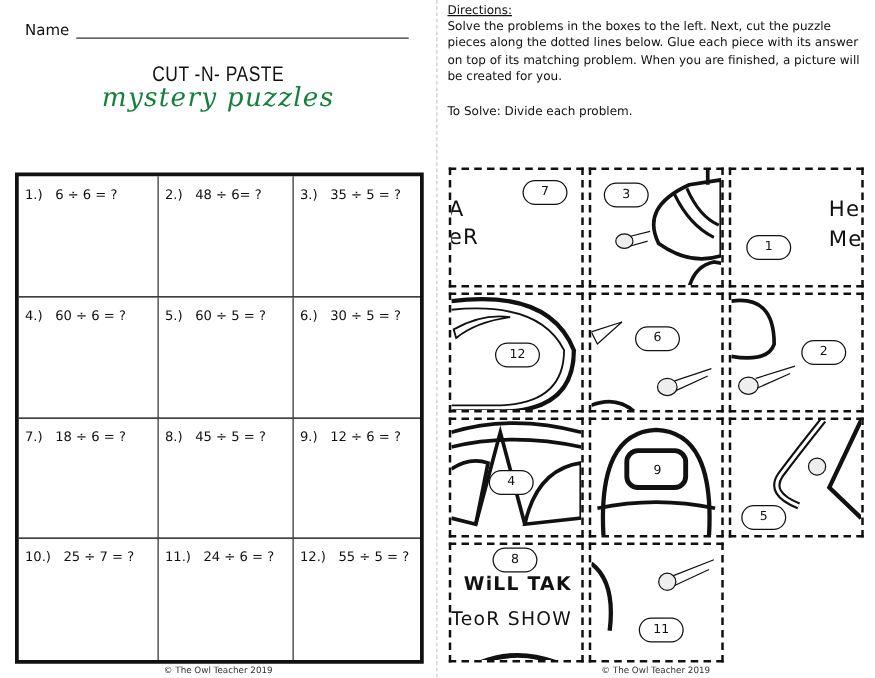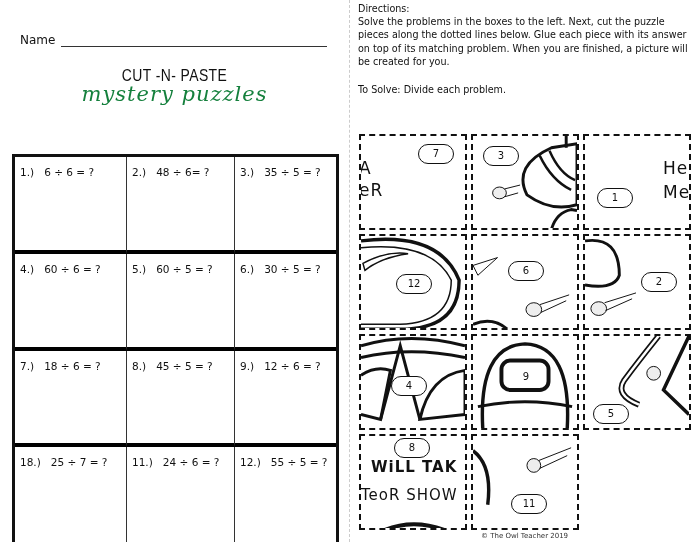--- a/index.html
+++ b/index.html
@@ -1,40 +1,40 @@
 <!DOCTYPE html>
 <html><head>
 <meta charset="utf-8">
 <style>
   * { box-sizing: border-box; margin: 0; padding: 0; }
   html, body { width: 700px; height: 542px; background: #fff; overflow: hidden; }
   body { position: relative; font-family: "DejaVu Sans", sans-serif; color: #111; }
 
-  .page-left { position: absolute; left: 0; top: 16px; width: 349px; height: 409px; }
+  .page-left { position: absolute; left: 0; top: 0; width: 349px; height: 409px; }
   .page-right { position: absolute; left: 350px; top: 0; width: 350px; height: 542px; }
   .divider { position: absolute; left: 349px; top: 0; width: 0; height: 542px; border-left: 1px dashed #ccc; }
 
   .name-row { position: absolute; left: 20px; top: 17px; font-size: 12px; display: flex; align-items: flex-end; }
   .name-line { display: inline-block; width: 266px; border-bottom: 1px solid #333; margin-left: 6px; height: 12px; }
 
   .title-main { position: absolute; left: 0; width: 349px; top: 50px; text-align: center; font-family: "Liberation Sans Narrow", "Liberation Sans", sans-serif; font-size: 17px; letter-spacing: 0.5px; transform: scaleX(0.82); transform-origin: center; }
   .title-script { position: absolute; left: 0; width: 349px; top: 66px; text-align: center; font-family: "DejaVu Serif", serif; font-style: italic; font-size: 21px; font-weight: 300; letter-spacing: 1px; color: #15803d; }
 
   .question { position: absolute; left: 18px; top: 103px; width: 320px; font-size: 9.6px; line-height: 13px; }
 
   .grid { position: absolute; left: 12px; top: 138px; width: 327px; height: 393px; border: 3px solid #111; display: grid; grid-template-columns: 112px 108px 1fr; grid-template-rows: repeat(4, 1fr); }
-  .cell { border-right: 1px solid #333; border-bottom: 4px solid #000000; padding: 9px 4px 0 5px; font-size: 10.5px; white-space: nowrap; }
+  .cell { border-right: 1px solid #333; border-bottom: 1px solid #000000; padding: 9px 4px 0 5px; font-size: 10.5px; white-space: nowrap; }
   .cell:nth-child(3n) { border-right: none; }
   .cell:nth-last-child(-n+3) { border-bottom: none; }
   .cell .num { margin-right: 10px; }
 
   .copyright { position: absolute; font-size: 7px; color: #333; }
 
   .directions { position: absolute; left: 8px; top: 2px; width: 340px; font-size: 9.6px; line-height: 13.2px; }
-  .dir-head { }
+  .dir-head { text-decoration: underline; }
   .to-solve { position: absolute; left: 8px; top: 84px; font-size: 9.6px; }
 
   .puzzle { position: absolute; left: 9px; top: 134px; width: 332px; height: 396px; display: grid; grid-template-columns: 1fr 1fr 1fr; grid-template-rows: repeat(4, 1fr); gap: 4px; }
   .piece { position: relative; border: 2.5px dashed #111; overflow: hidden; background: #fff; }
   .badge { position: absolute; width: 36px; height: 20px; border: 1px solid #111; border-radius: 10px; font-size: 10px; text-align: center; line-height: 18px; background: #fff; z-index: 3; }
   .hand { position: absolute; font-family: "DejaVu Sans", sans-serif; font-size: 17px; letter-spacing: 1px; font-weight: 400; z-index: 2; }
   .art { position: absolute; inset: 0; z-index: 1; }
 </style>
 </head>
 <body>
@@ -50,21 +50,21 @@
   <div class="grid">
     <div class="cell"><span class="num">1.)</span><span>6 ÷ 6 = ?</span></div>
     <div class="cell"><span class="num">2.)</span><span>48 ÷ 6= ?</span></div>
     <div class="cell"><span class="num">3.)</span><span>35 ÷ 5 = ?</span></div>
     <div class="cell"><span class="num">4.)</span><span>60 ÷ 6 = ?</span></div>
     <div class="cell"><span class="num">5.)</span><span>60 ÷ 5 = ?</span></div>
     <div class="cell"><span class="num">6.)</span><span>30 ÷ 5 = ?</span></div>
     <div class="cell"><span class="num">7.)</span><span>18 ÷ 6 = ?</span></div>
     <div class="cell"><span class="num">8.)</span><span>45 ÷ 5 = ?</span></div>
     <div class="cell"><span class="num">9.)</span><span>12 ÷ 6 = ?</span></div>
-    <div class="cell"><span class="num">18.)</span><span>25 ÷ 7 = ?</span></div>
+    <div class="cell"><span class="num">10.)</span><span>25 ÷ 7 = ?</span></div>
     <div class="cell"><span class="num">11.)</span><span>24 ÷ 6 = ?</span></div>
     <div class="cell"><span class="num">12.)</span><span>55 ÷ 5 = ?</span></div>
   </div>
 
   <div class="copyright" style="left:131px; top:532px;">© The Owl Teacher 2019</div>
 </div>
 
 <div class="divider"></div>
 
 <div class="page-right">

